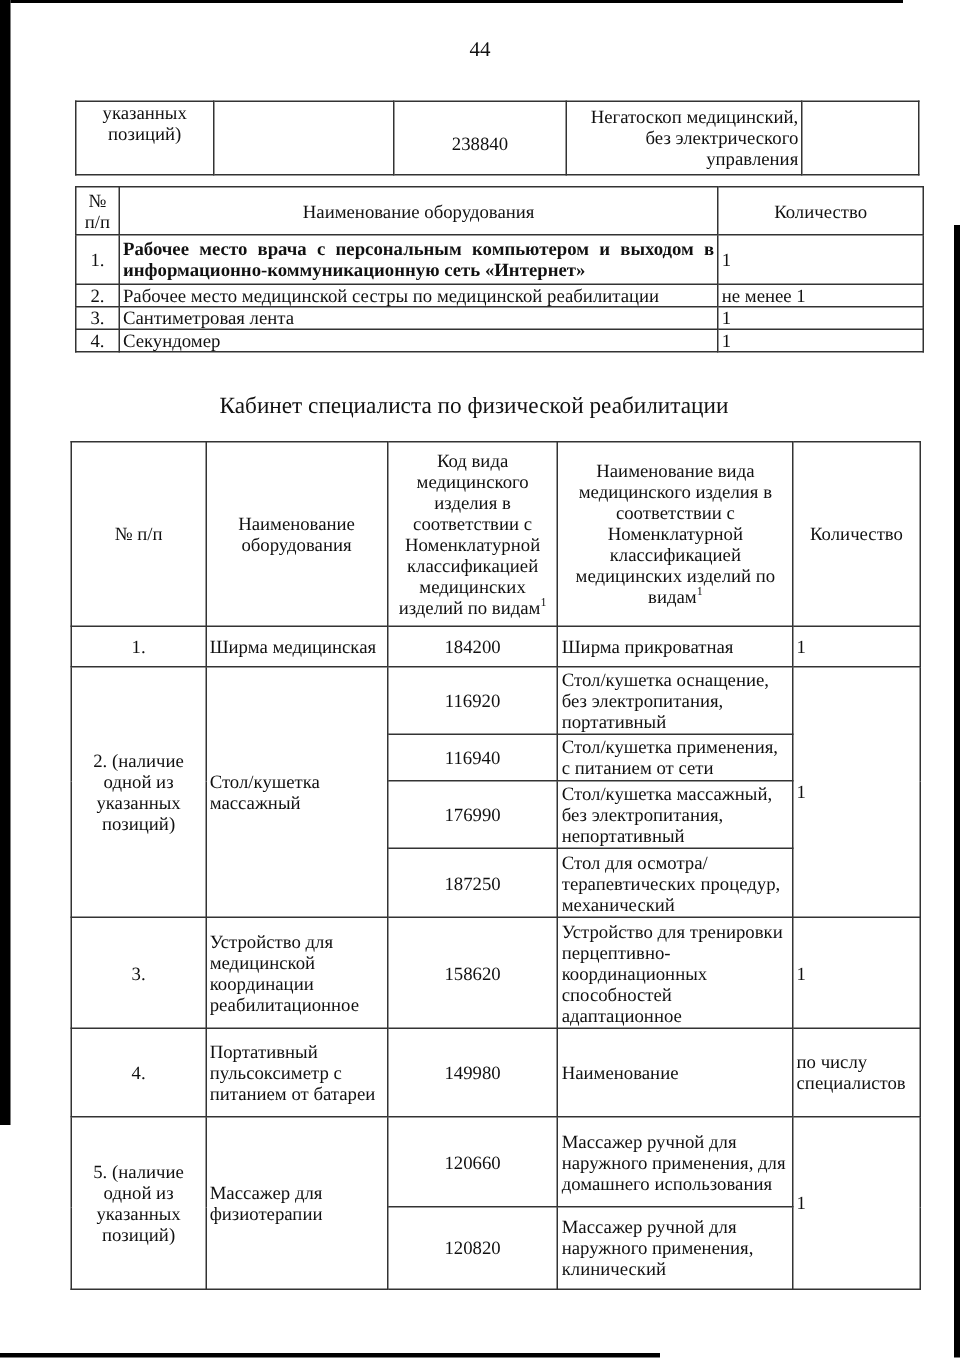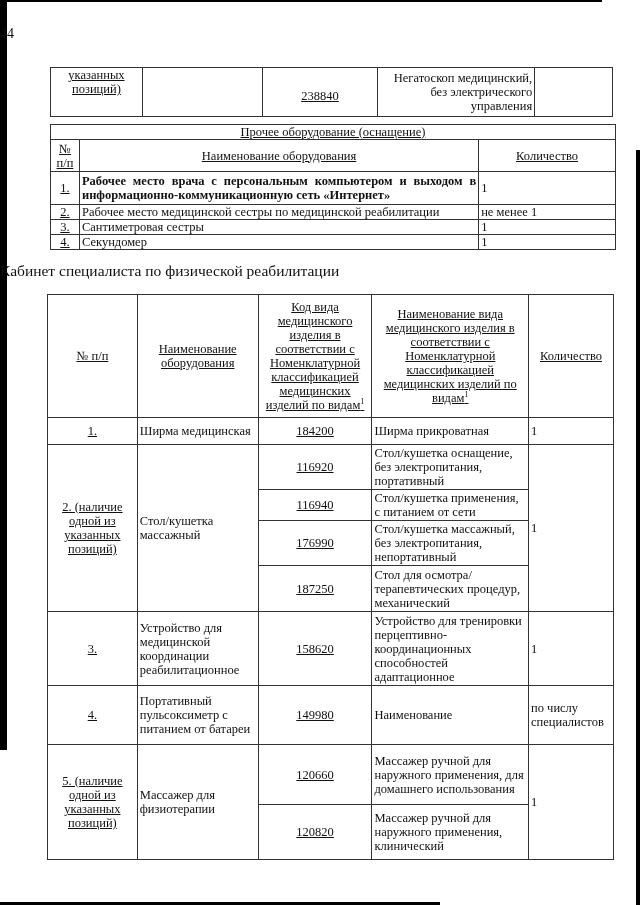--- a/index.html
+++ b/index.html
@@ -6,35 +6,35 @@
   body {
     width: 640px; height: 905px; position: relative; overflow: hidden;
     background: #ffffff; color: #111;
     font-family: "Liberation Serif", "DejaVu Serif", serif;
   }
   .scan-left { position: absolute; left: 0; top: 0; width: 7px; height: 750px; background: #000; }
   .scan-top { position: absolute; left: 7px; top: 0; width: 595px; height: 2px; background: #000; }
   .scan-right { position: absolute; right: 0; top: 150px; width: 4px; height: 755px; background: #000; }
   .scan-bottom { position: absolute; left: 0; bottom: 0; width: 440px; height: 3px; background: #000; }
 
-  .page-number { position: absolute; top: 26px; left: 0; width: 640px; text-align: left; font-size: 14px; }
+  .page-number { position: absolute; top: 26px; left: 0; width: 640px; text-align: center; font-size: 14px; }
 
   table { position: absolute; border-collapse: collapse; font-size: 12.5px; line-height: 14px; }
   td { border: 1px solid #333; vertical-align: middle; padding: 0 2px; }
-  .c { text-align: center; text-decoration: underline; }
+  .c { text-align: center; }
   .l { text-align: right; }
 
   #top-table { left: 50px; top: 67px; width: 563px; }
   #top-table td { height: 40px; }
 
   #other-table { left: 50px; top: 124px; width: 566px; }
   #other-table td { padding: 0 2px; }
   .just { text-align: justify; text-align-last: left; font-weight: bold; }
 
-  .section-title { position: absolute; top: 262px; left: 0; width: 632px; font-size: 15.5px; }
+  .section-title { position: absolute; top: 262px; left: 0; width: 632px; text-align: center; font-size: 15.5px; }
 
   #main-table { left: 47px; top: 294px; width: 567px; }
   sup { font-size: 8px; line-height: 0; }
 </style>
 </head>
 <body>
 
 <div class="scan-left"></div>
 <div class="scan-top"></div>
 <div class="scan-right"></div>
@@ -61,41 +61,38 @@
 </tbody>
   </table>
 
 <table id="other-table">
   <colgroup>
       <col style="width:29px">
       <col style="width:400px">
       <col style="width:137px">
     </colgroup>
   <tbody>
-      <tr>
-    <td colspan="3" class="c" style="height:14px">Прочее оборудование (оснащение)</td>
-  </tr>
   <tr>
     <td class="c" style="height:31px">№ п/п</td>
     <td class="c">Наименование оборудования</td>
     <td class="c">Количество</td>
   </tr>
   <tr>
     <td class="c" style="height:32px">1.</td>
     <td class="just">Рабочее место врача с персональным компьютером и выходом в информационно-коммуникационную сеть «Интернет»</td>
     <td>1</td>
   </tr>
   <tr>
     <td class="c" style="height:13px">2.</td>
     <td>Рабочее место медицинской сестры по медицинской реабилитации</td>
     <td>не менее 1</td>
   </tr>
   <tr>
     <td class="c" style="height:13px">3.</td>
-    <td>Сантиметровая сестры</td>
+    <td>Сантиметровая лента</td>
     <td>1</td>
   </tr>
   <tr>
     <td class="c" style="height:13px">4.</td>
     <td>Секундомер</td>
     <td>1</td>
   </tr>
 </tbody>
   </table>
 

